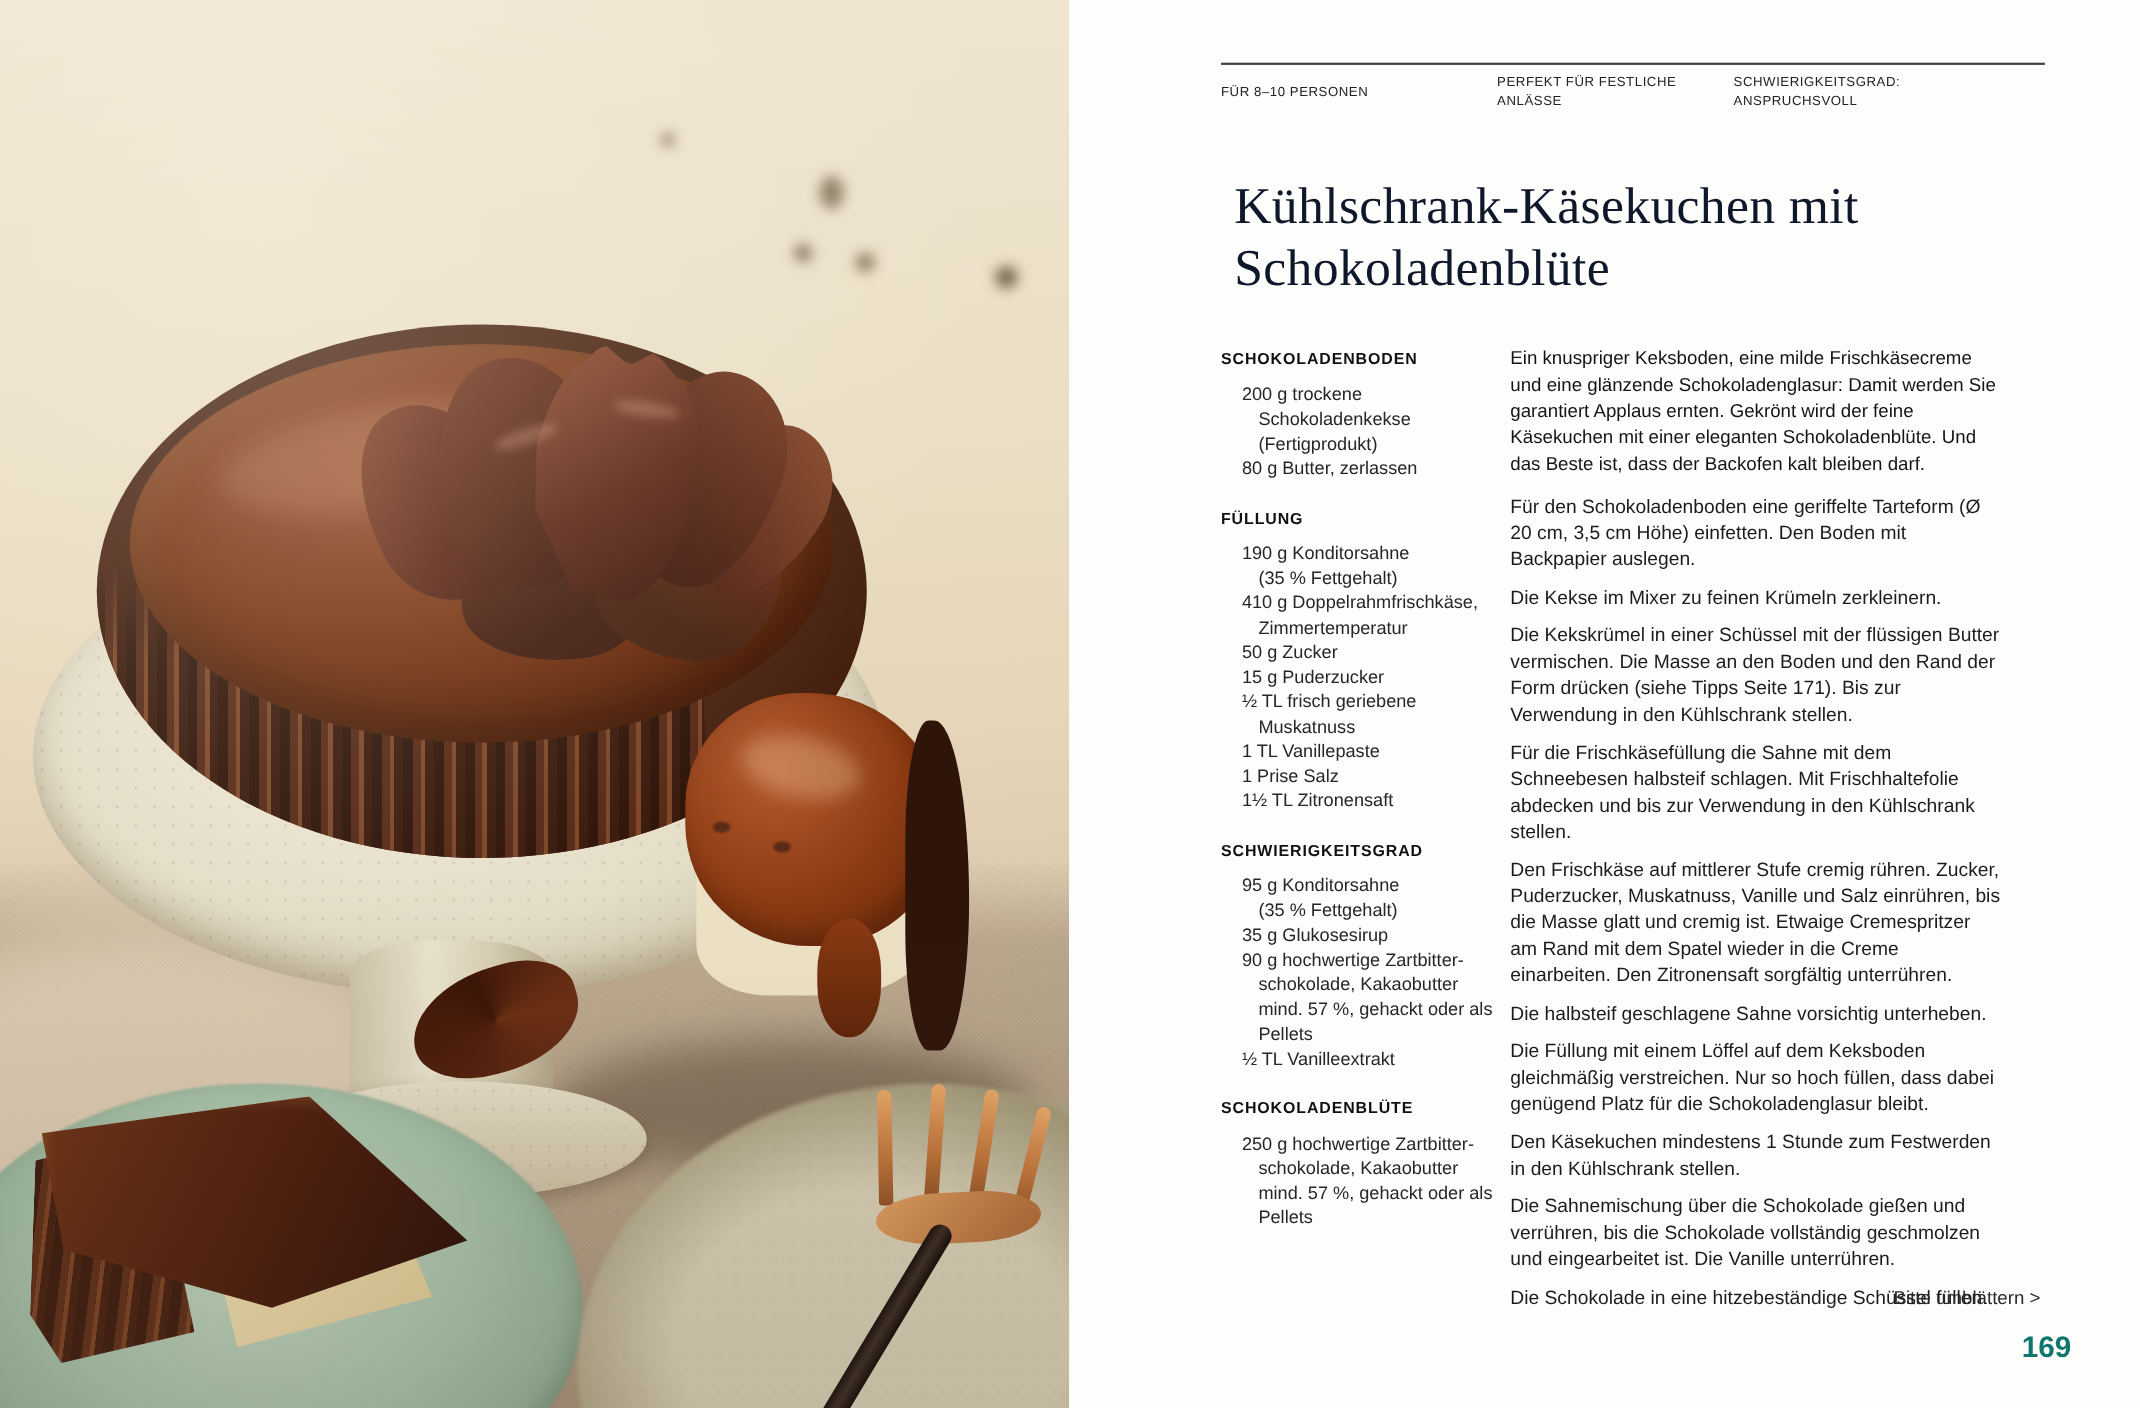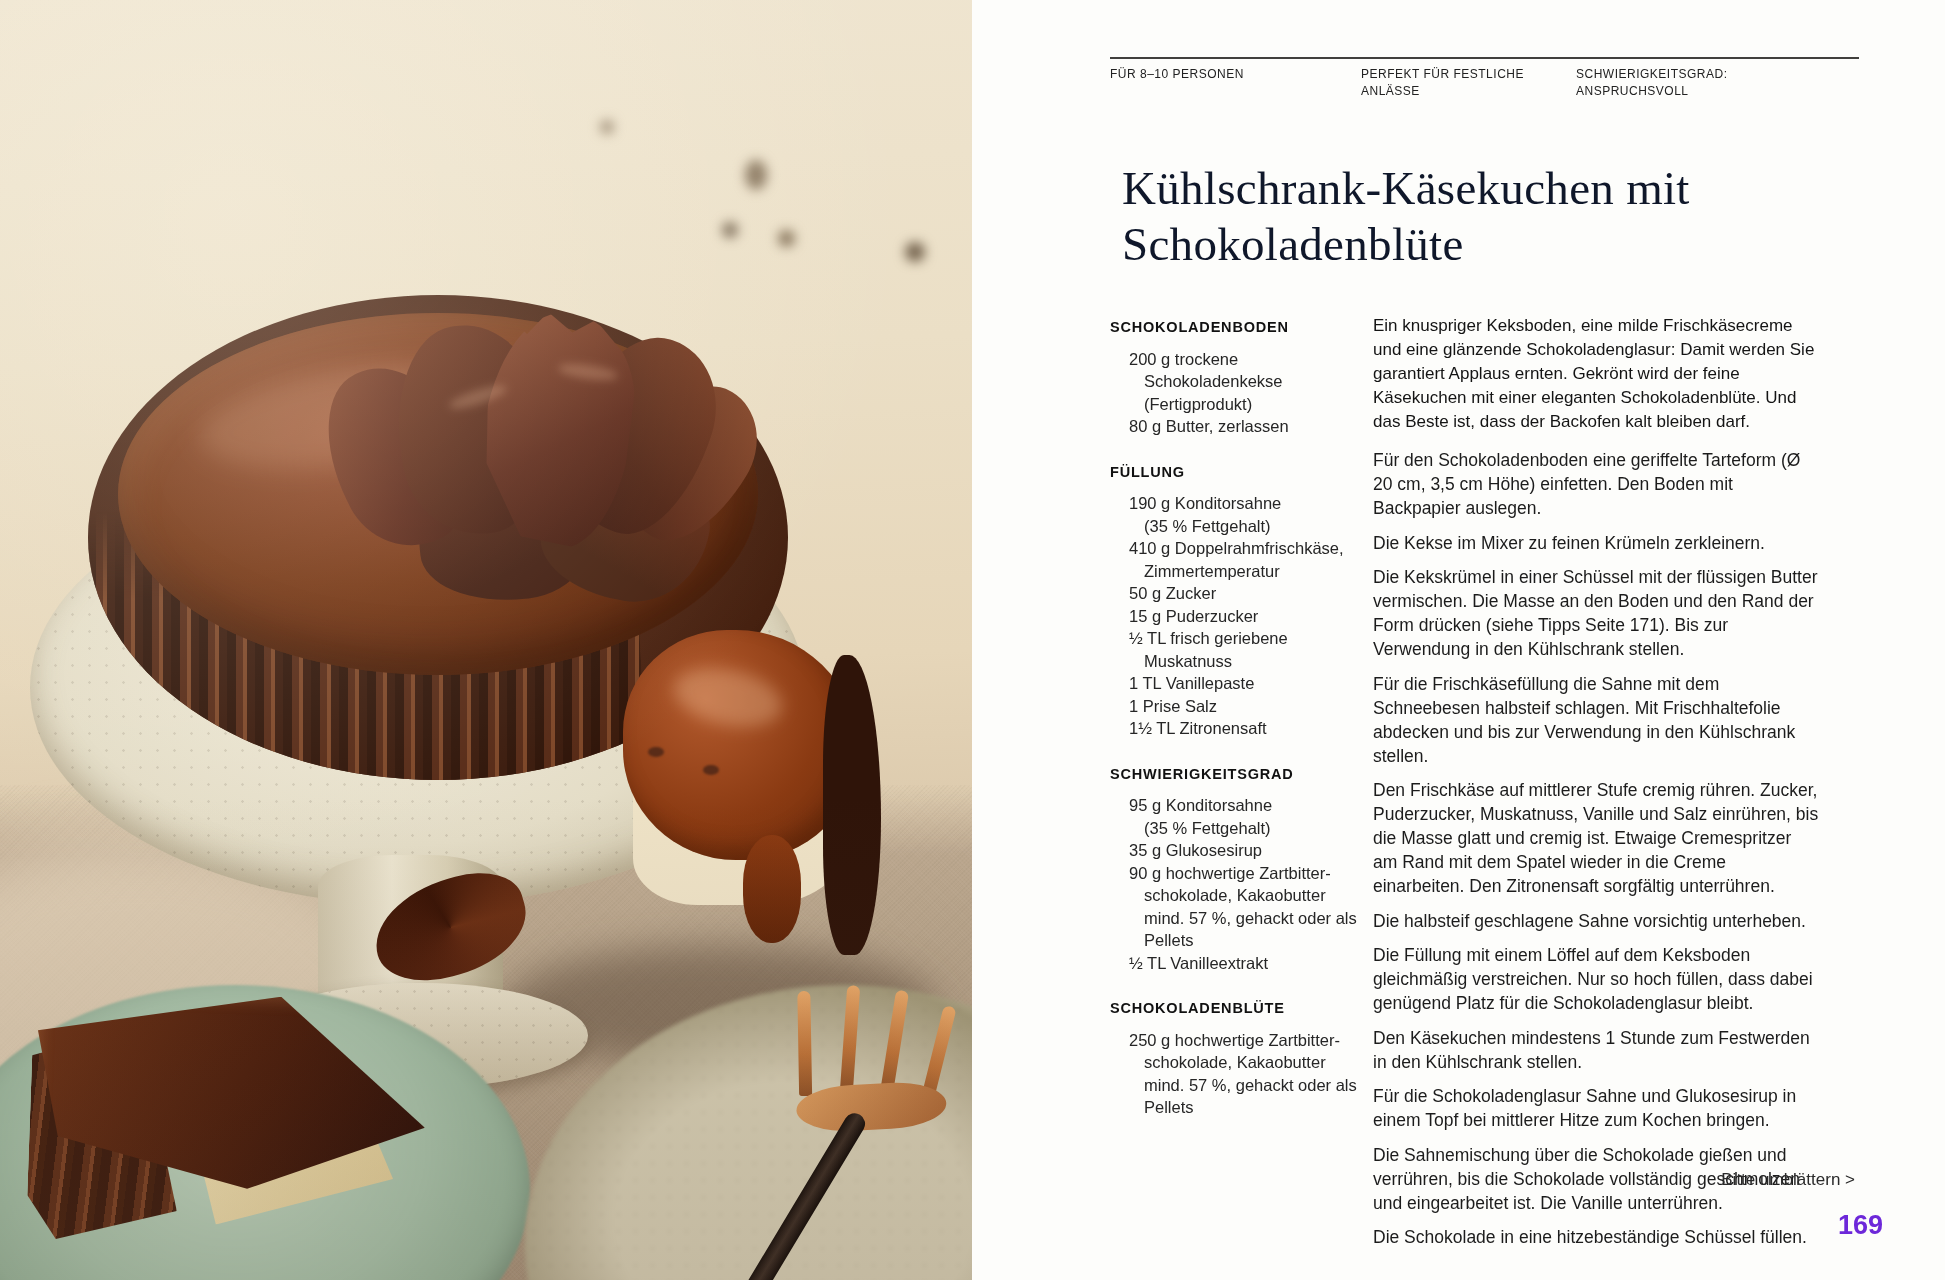--- a/index.html
+++ b/index.html
@@ -107,36 +107,36 @@
       background:linear-gradient(135deg,#df9f60,#a96433);}
   .handle{left:52px;top:128px;width:21px;height:270px;border-radius:11px;transform:rotate(25deg);
       transform-origin:top center;background:linear-gradient(90deg,#170f0b,#3c2d24 45%,#120b08);}
   .lightoverlay{inset:0;background:radial-gradient(circle at 24% 16%,rgba(255,252,240,.28),transparent 52%);}
   .vignette{inset:0;background:linear-gradient(180deg,transparent 62%,rgba(90,68,50,.14) 100%);}
 
   
   #page{position:absolute;left:972px;top:0;width:973px;height:1280px;background:#fdfdfb;color:#1f1f1f;}
   .rule{position:absolute;left:138px;top:57px;width:749px;height:2px;background:#41403d;}
   .hdr{position:absolute;left:138px;top:66px;width:749px;display:flex;
-       font-size:12px;line-height:17px;letter-spacing:.5px;color:#222;}
+       font-size:12px;line-height:17px;letter-spacing:.5px;color:#222;align-items:center;}
   .hc1{width:251px;} .hc2{width:215px;} .hc3{flex:1;}
   .title{position:absolute;left:138px;top:148px;width:660px;margin:12px;
        font-family:"Liberation Serif",serif;font-weight:400;font-size:47px;line-height:56px;
        letter-spacing:.3px;color:#0f172a;}
   .ingredients{position:absolute;left:138px;top:316px;width:258px;
        font-size:16.5px;line-height:22.5px;color:#262626;}
   .ing-section{margin-bottom:23px;}
   .ing-heading{font-weight:bold;font-size:14.5px;letter-spacing:.8px;margin:0 0 9px 0;color:#111;}
   .ing-item{padding-left:15px;text-indent:-15px;margin-left:19px;}
   .steps{position:absolute;left:401px;top:314px;width:447px;
        font-size:17.5px;line-height:24px;color:#1c1c1c;}
   .steps p{margin:0 0 10.5px 0;}
   .intro{font-weight:normal;font-size:17px;line-height:24px;margin:0 0 14px 0 !important;color:#141414;}
   .turnnote{position:absolute;right:90px;top:1170px;font-size:17px;color:#2a2a2a;}
-  .pagenum{position:absolute;right:62px;top:1210px;font-weight:bold;font-size:27px;color:#6d28d9;}
+  .pagenum{position:absolute;right:62px;top:1210px;font-weight:bold;font-size:27px;color:#0f766e;}
 </style>
 </head>
 <body>
 
 <div id="canvas">
 
   <div id="photo" role="img" aria-label="Chocolate refrigerator cheesecake with a glossy chocolate glaze and large chocolate curls on a speckled ceramic cake stand; one cut slice on a green plate below, a copper fork on a side plate, linen tablecloth">
     <div class="spot" style="left:745px;top:160px;width:22px;height:30px;background:#8d7b63;"></div>
     <div class="spot" style="left:722px;top:222px;width:16px;height:16px;background:#7d6c57;"></div>
     <div class="spot" style="left:778px;top:230px;width:17px;height:17px;background:#857258;"></div>
@@ -255,21 +255,20 @@
     <div class="steps">
       <p class="intro">Ein knuspriger Keksboden, eine milde Frischkäsecreme und eine glänzende Schokoladenglasur: Damit werden Sie garan­tiert Applaus ernten. Gekrönt wird der feine Käsekuchen mit einer eleganten Schokoladenblüte. Und das Beste ist, dass der Backofen kalt bleiben darf.</p>
       <p>Für den Schokoladenboden eine geriffelte Tarteform (Ø 20 cm, 3,5 cm Höhe) einfetten. Den Boden mit Backpapier auslegen.</p>
       <p>Die Kekse im Mixer zu feinen Krümeln zerkleinern.</p>
       <p>Die Kekskrümel in einer Schüssel mit der flüssigen Butter vermischen. Die Masse an den Boden und den Rand der Form drücken (siehe Tipps Seite 171). Bis zur Verwendung in den Kühlschrank stellen.</p>
       <p>Für die Frischkäsefüllung die Sahne mit dem Schneebesen halbsteif schlagen. Mit Frischhaltefolie abdecken und bis zur Verwendung in den Kühlschrank stellen.</p>
       <p>Den Frischkäse auf mittlerer Stufe cremig rühren. Zucker, Puderzucker, Muskatnuss, Vanille und Salz einrühren, bis die Masse glatt und cremig ist. Etwaige Cremespritzer am Rand mit dem Spatel wieder in die Creme einarbeiten. Den Zitronensaft sorgfältig unterrühren.</p>
       <p>Die halbsteif geschlagene Sahne vorsichtig unterheben.</p>
       <p>Die Füllung mit einem Löffel auf dem Keksboden gleichmäßig verstreichen. Nur so hoch füllen, dass dabei genügend Platz für die Schokoladenglasur bleibt.</p>
       <p>Den Käsekuchen mindestens 1 Stunde zum Festwerden in den Kühlschrank stellen.</p>
-      <p>Für die Schokoladenglasur Sahne und Glukosesirup in einem Topf bei mittlerer Hitze zum Kochen bringen.</p>
       <p>Die Sahnemischung über die Schokolade gießen und verrühren, bis die Schokolade vollständig geschmolzen und eingearbeitet ist. Die Vanille unterrühren.</p>
       <p>Die Schokolade in eine hitzebeständige Schüssel füllen.</p>
     </div>
 
     <div class="turnnote">Bitte umblättern &gt;</div>
     <div class="pagenum">169</div>
   </div>
 
 </div>
 

